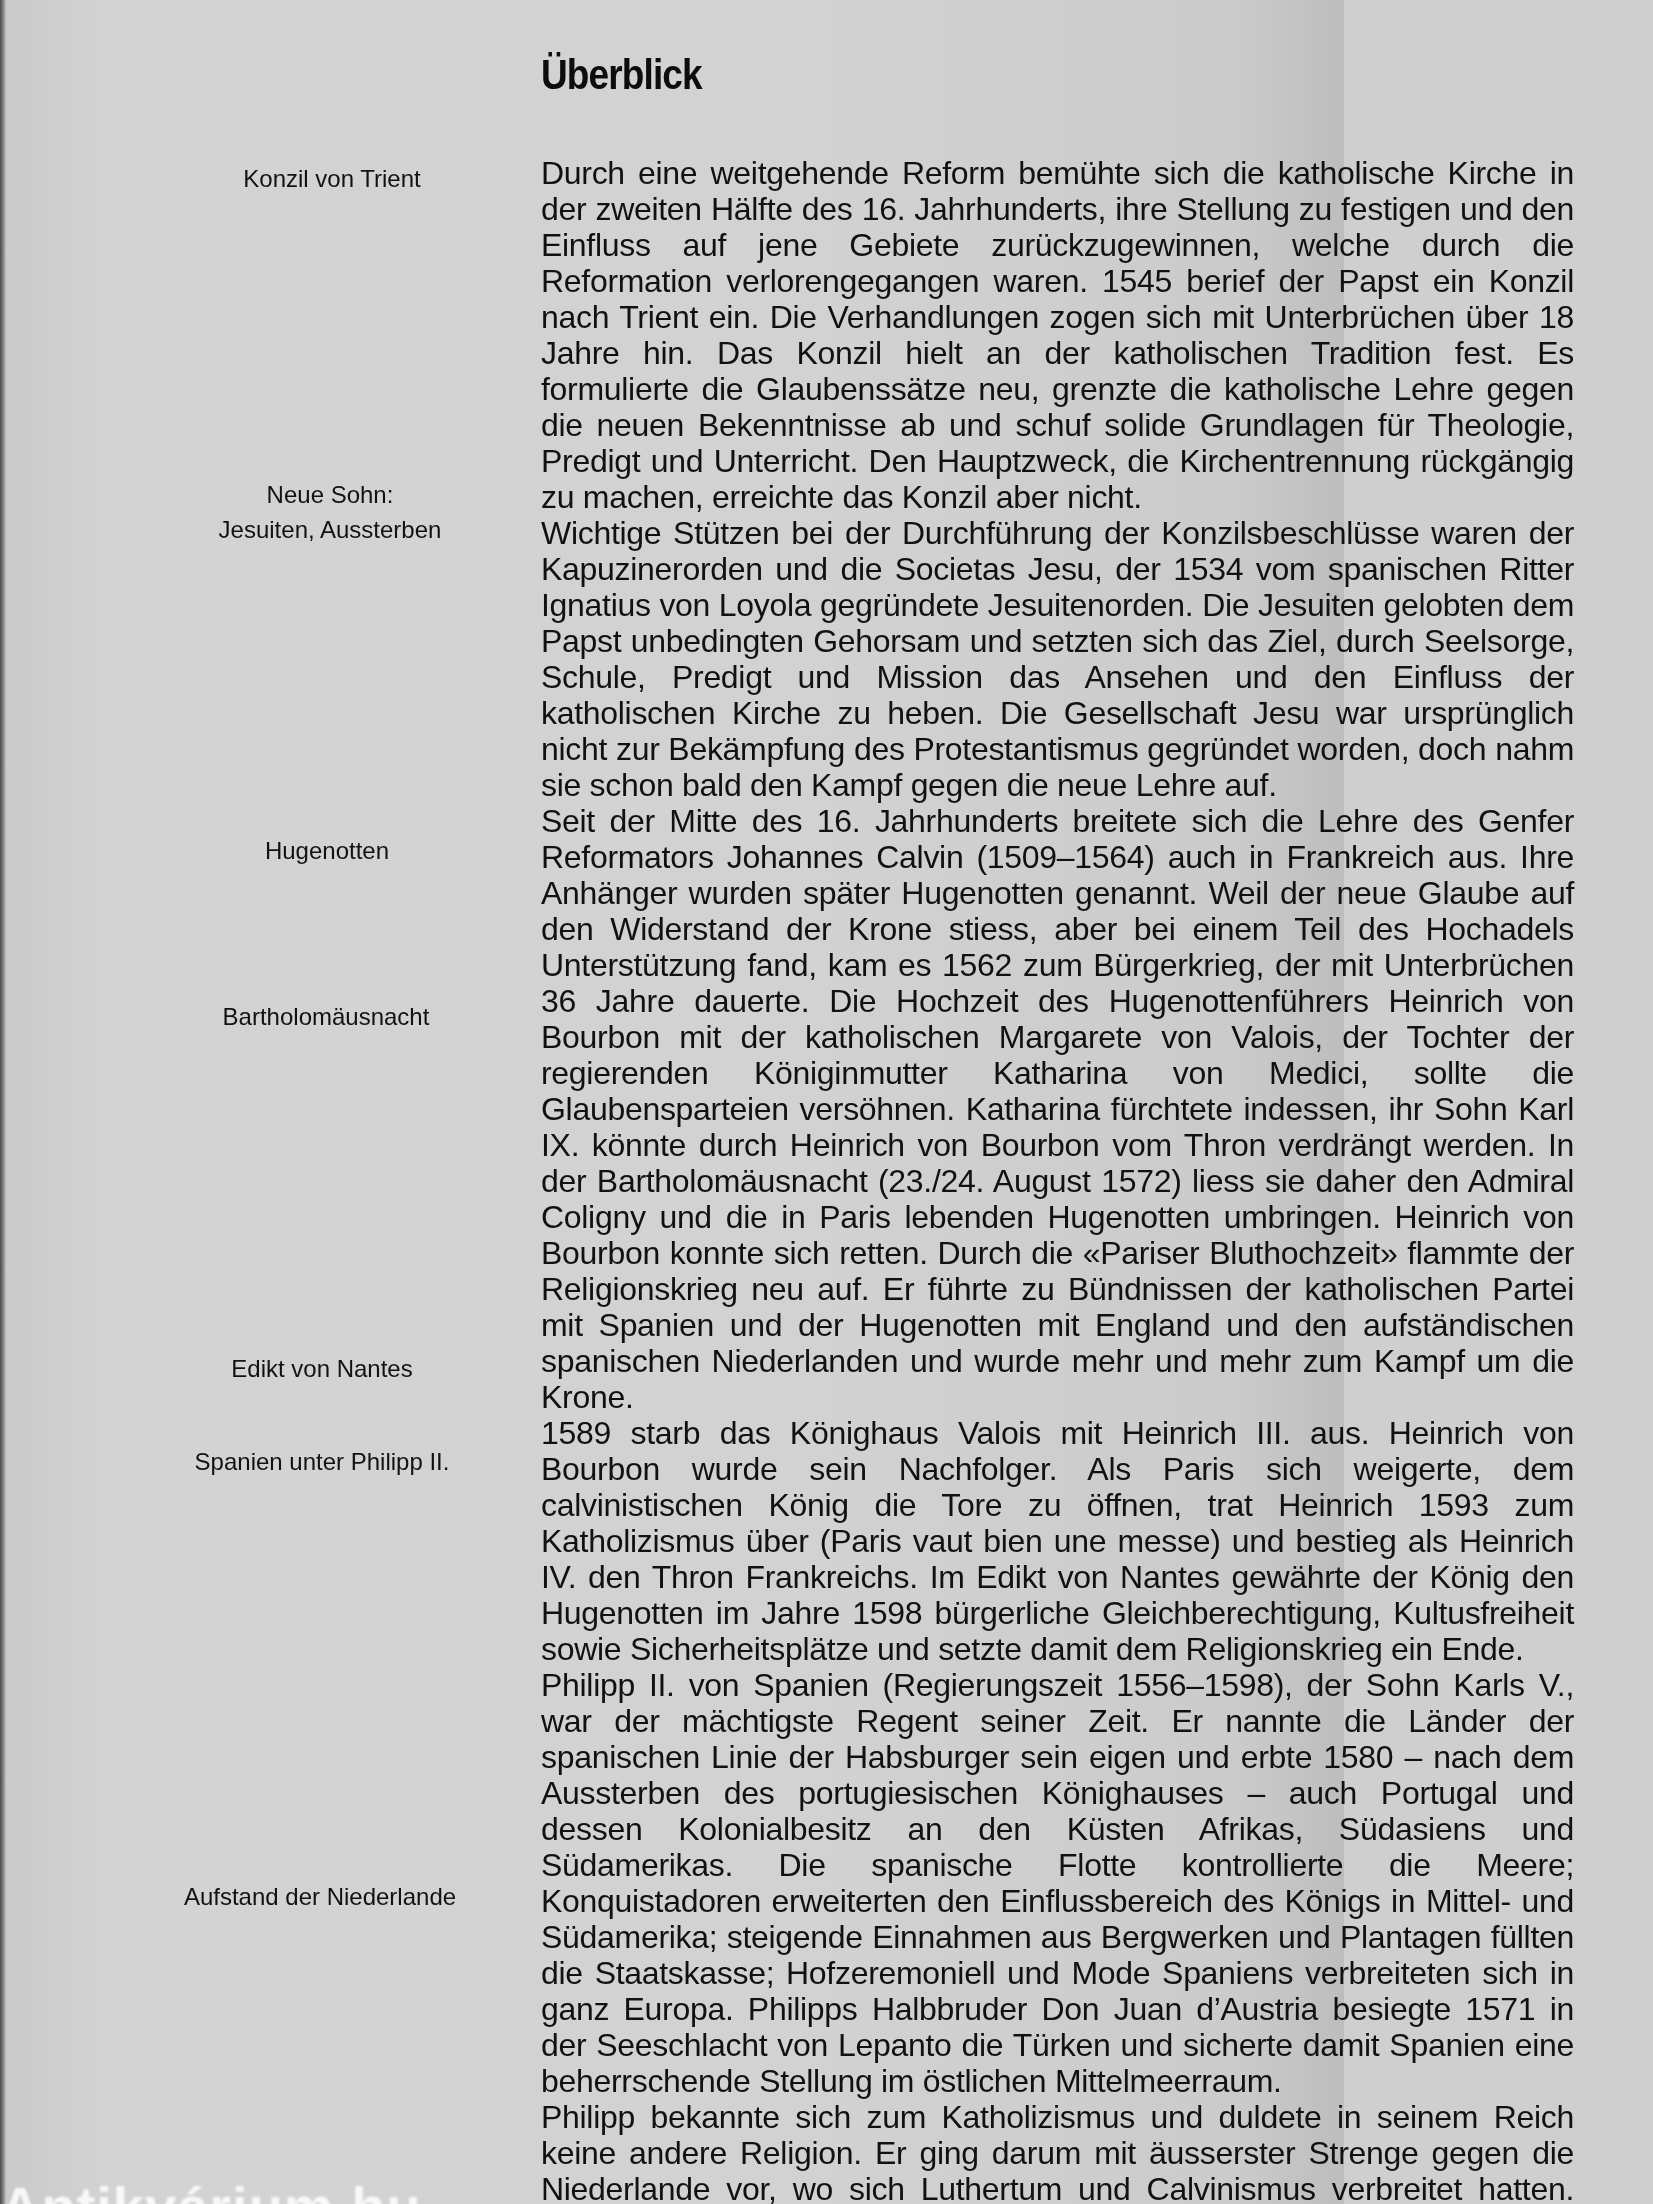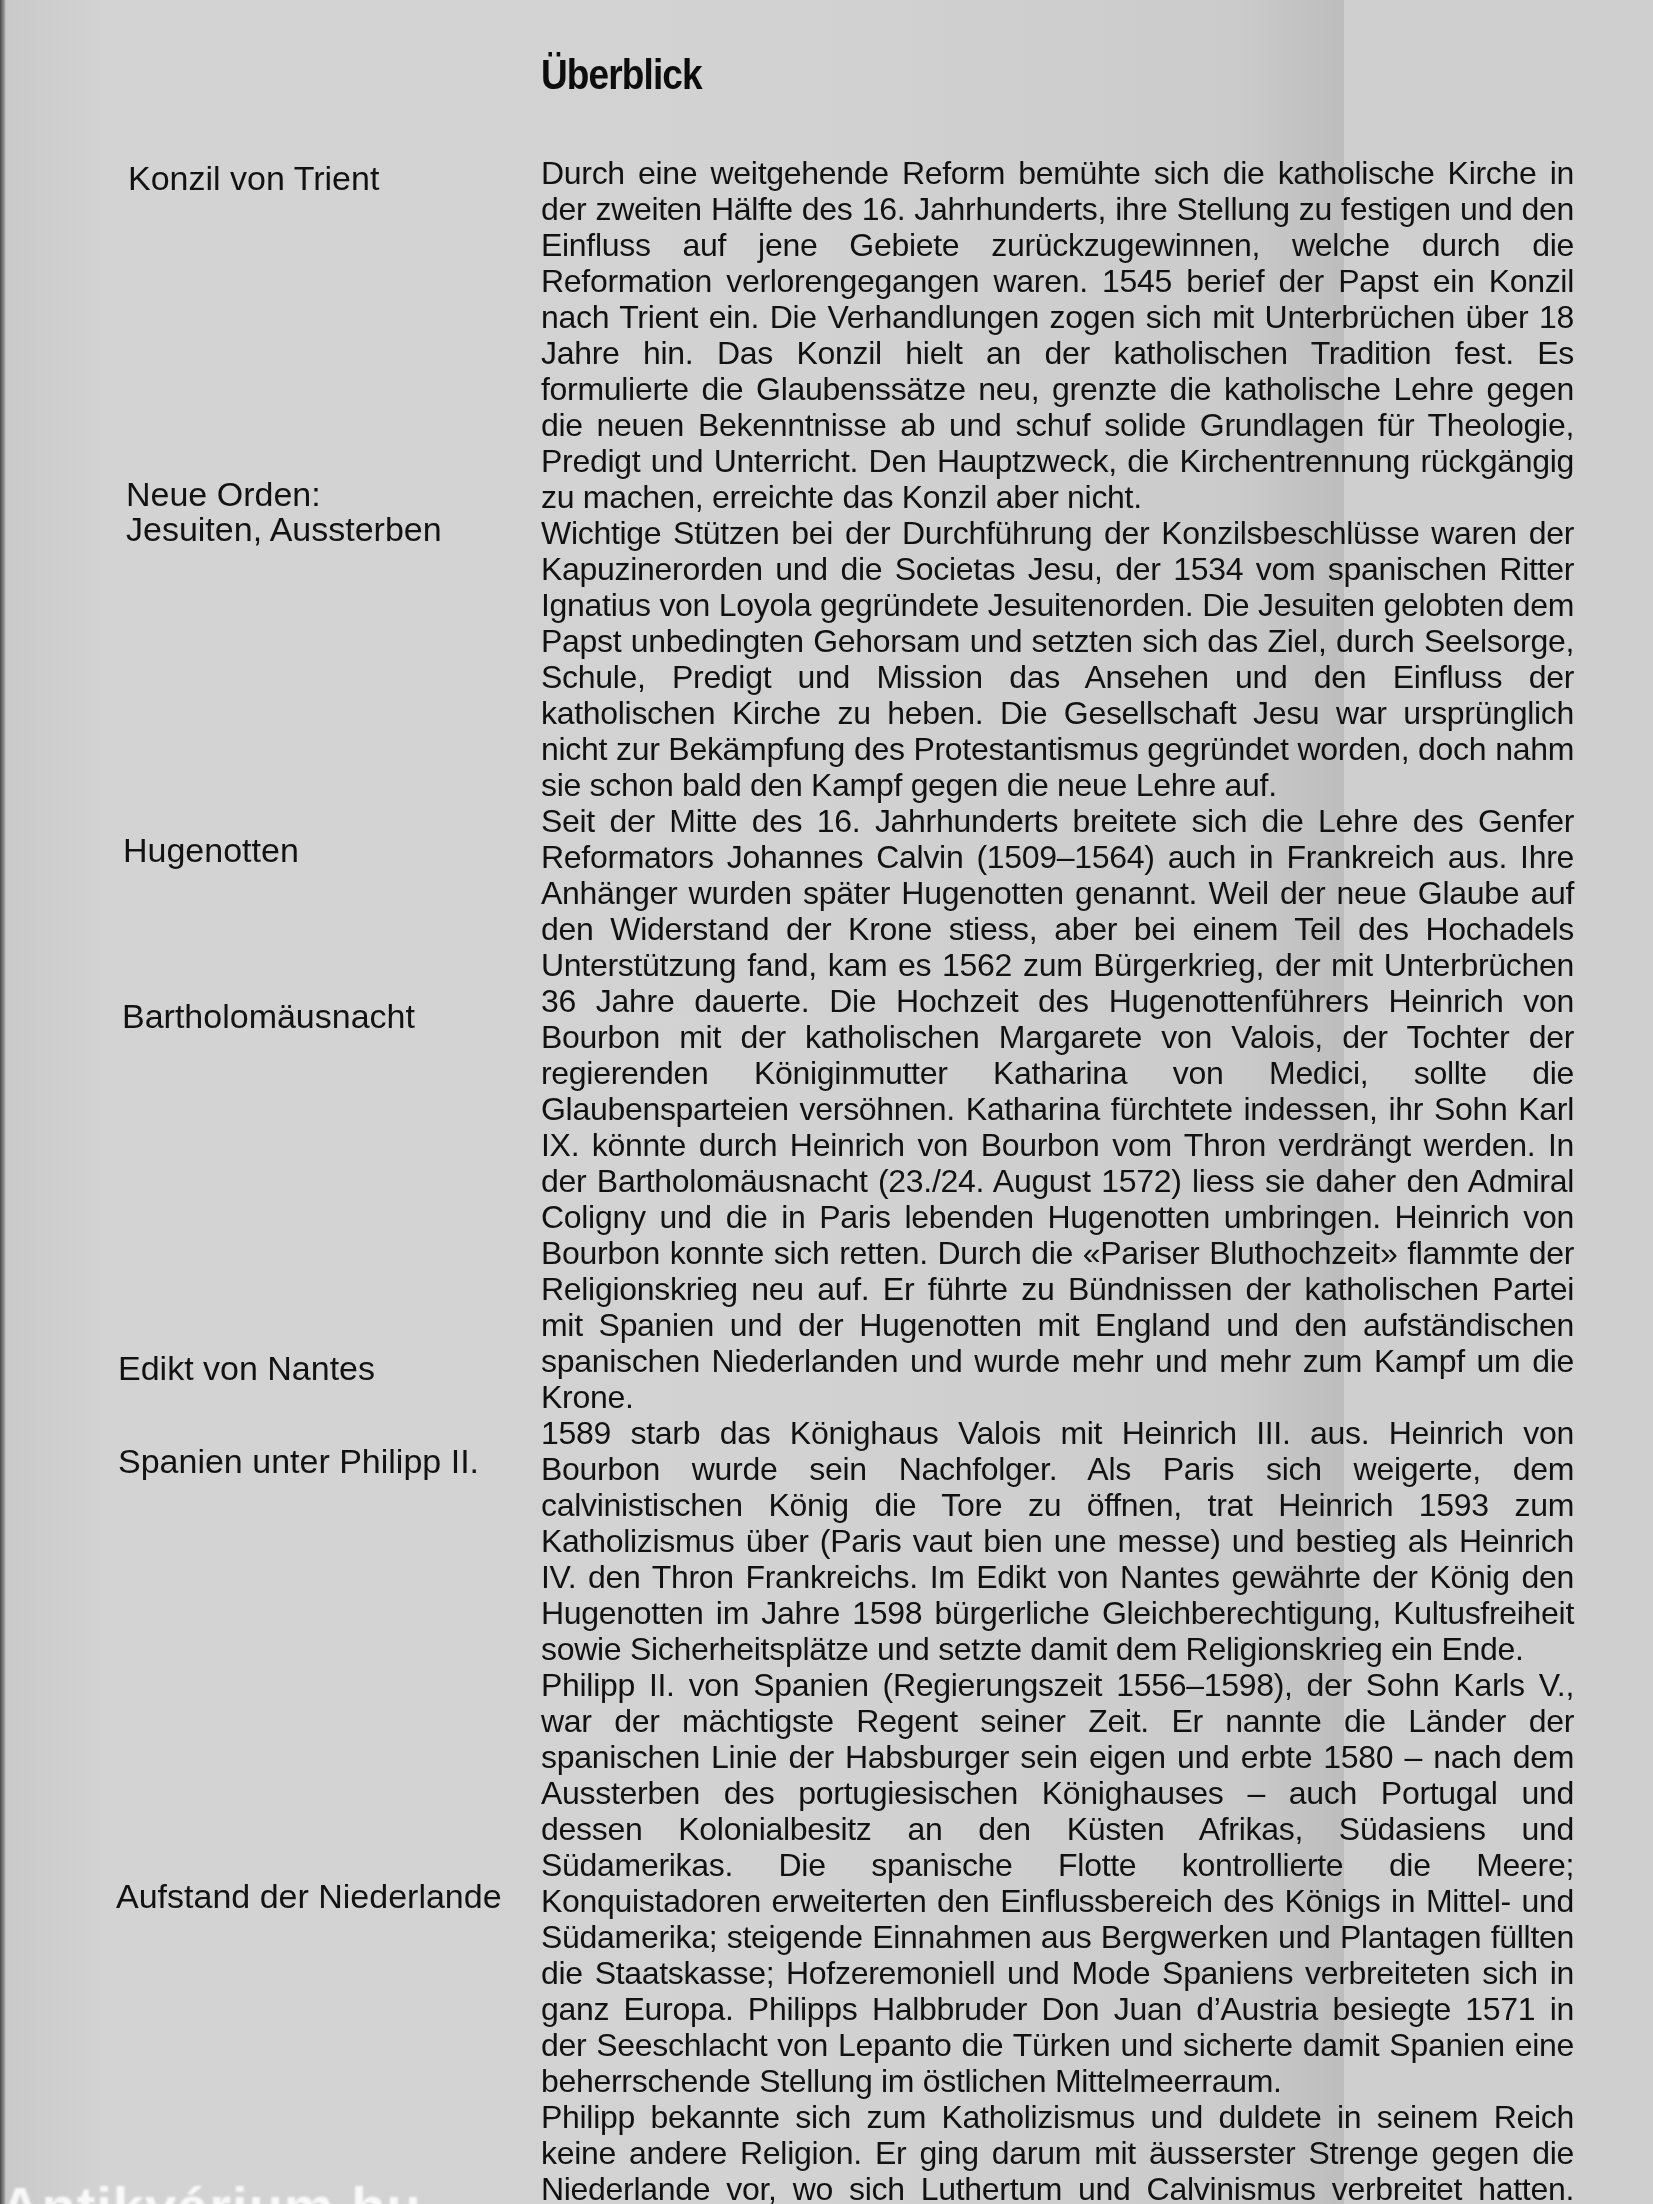--- a/index.html
+++ b/index.html
@@ -37,24 +37,25 @@
       font-size: 43px;
       letter-spacing: -1px;
       transform: scaleX(0.86);
       transform-origin: left top;
       color: #0d0d0d;
     }
     .margin-label {
       position: absolute;
       left: 0;
       width: 408px;
-      font-size: 34px;
+      font-size: 24px;
       line-height: 35px;
       color: #121212;
       font-family: "Liberation Sans", sans-serif;
+      text-align: center;
     }
     .body-text {
       position: absolute;
       left: 541px;
       width: 1033px;
       font-family: "Liberation Sans", sans-serif;
       font-size: 32px;
       line-height: 36px;
       text-align: justify;
       color: #111;
@@ -82,21 +83,21 @@
 
 <div class="page">
   <div class="binding-edge"></div>
 
   <h1 class="title">Überblick</h1>
 
   <div class="margin-label" style="left:128px; top:161px;">
     <span>Konzil von Trient</span>
   </div>
   <div class="margin-label" style="left:126px; top:477px;">
-    <div>Neue Orden:</div>
+    <div>Neue Sohn:</div>
     <div>Jesuiten, Aussterben</div>
   </div>
   <div class="margin-label" style="left:123px; top:833px;">
     <span>Hugenotten</span>
   </div>
   <div class="margin-label" style="left:122px; top:999px;">
     <span>Bartholomäusnacht</span>
   </div>
   <div class="margin-label" style="left:118px; top:1351px;">
     <span>Edikt von Nantes</span>

